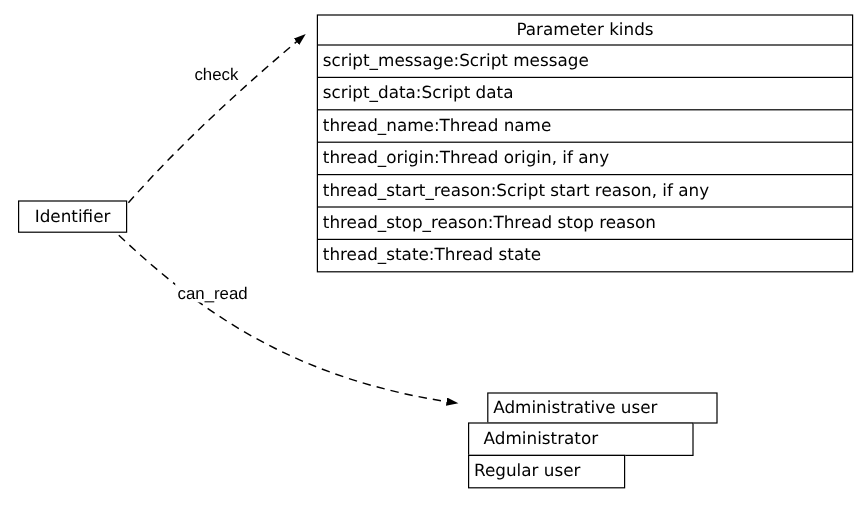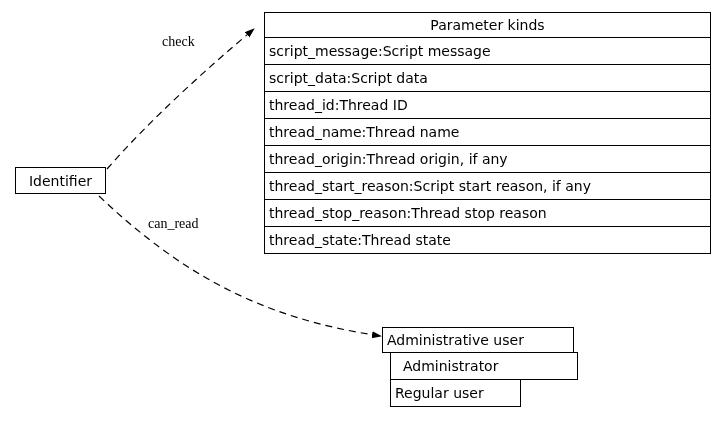--- a/index.html
+++ b/index.html
@@ -18,24 +18,25 @@
     background:#fff;
     box-sizing:border-box;
     font-size:14px;
   }
   .identifier{
     left:15px;top:167px;width:91px;height:27px;
     display:flex;align-items:center;justify-content:center;
   }
   .edge-label{
     position:absolute;
-    font-family:Liberation Serif, serif;
+    font-family:Liberation Sans, sans-serif;
     font-size:14px;
     background:#fff;
     padding:0 2px;
+    margin-top:20px;
   }
   .lbl-check{left:160px;top:34px;}
   .lbl-canread{left:146px;top:216px;}
   .param-table{
     left:264px;top:12px;width:447px;
     border:1px solid #000;
   }
   .param-header{
     height:24px;line-height:24px;
     text-align:center;
@@ -43,21 +44,21 @@
   }
   .param-row{
     height:26px;line-height:26px;
     border-top:1px solid #000;
     padding-left:4px;
     font-size:14px;
     white-space:nowrap;
     overflow:hidden;
   }
   .user-header{
-    left:382px;top:327px;width:192px;height:26px;
+    left:406px;top:327px;width:192px;height:26px;
     line-height:24px;padding-left:4px;
   }
   .user-row1{
     left:390px;top:352px;width:188px;height:28px;
     line-height:26px;padding-left:12px;
   }
   .user-row2{
     left:390px;top:379px;width:131px;height:28px;
     line-height:26px;padding-left:4px;
   }
@@ -81,21 +82,20 @@
   <div class="edge-label lbl-canread">can_read</div>
 
   <div class="node identifier">
     <span>Identifier</span>
   </div>
 
   <div class="node param-table">
     <div class="param-header">Parameter kinds</div>
     <div class="param-row">script_message:Script message</div>
     <div class="param-row">script_data:Script data</div>
-    <div class="param-row">thread_id:Thread ID</div>
     <div class="param-row">thread_name:Thread name</div>
     <div class="param-row">thread_origin:Thread origin, if any</div>
     <div class="param-row">thread_start_reason:Script start reason, if any</div>
     <div class="param-row">thread_stop_reason:Thread stop reason</div>
     <div class="param-row">thread_state:Thread state</div>
   </div>
 
   <div class="node user-header">Administrative user</div>
   <div class="node user-row1">Administrator</div>
   <div class="node user-row2">Regular user</div>

